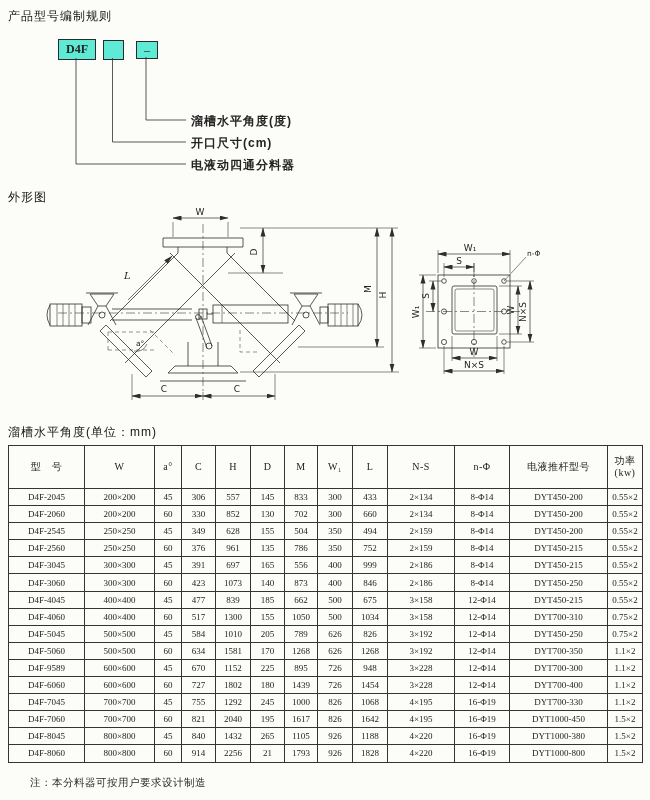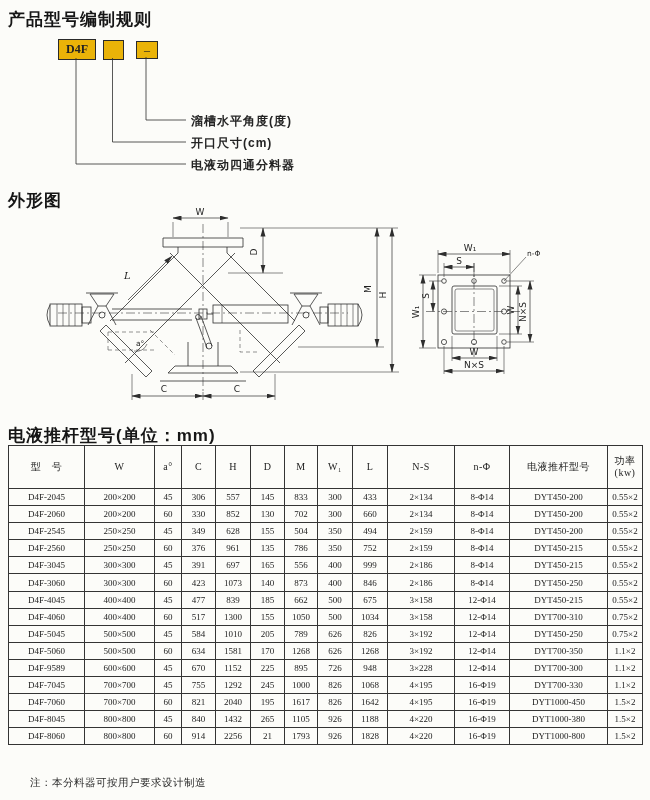--- a/index.html
+++ b/index.html
@@ -4,24 +4,24 @@
 <style>
   html,body{margin:0;padding:0;}
   body{
     width:650px;height:800px;position:relative;overflow:hidden;
     background:#fcfcf9;color:#1b1b1b;
     font-family:"Liberation Serif","DejaVu Serif",serif;
   }
   .abs{position:absolute;}
   .sec-title{
     font-family:"Liberation Sans","DejaVu Sans",sans-serif;
-    font-weight:bold;font-size:17px;color:#161616;letter-spacing:1px;
+    font-weight:normal;font-size:12px;color:#161616;letter-spacing:1px;
   }
   .code-box{
-    position:absolute;border:1.5px solid #2a2a2a;background:#eab308;
+    position:absolute;border:1.5px solid #2a2a2a;background:#5eead4;
     display:flex;align-items:center;justify-content:center;
     font-family:"Liberation Serif","DejaVu Serif",serif;
     font-size:12px;font-weight:bold;color:#222;
   }
   .code-label{
     position:absolute;font-size:12px;font-weight:bold;color:#242424;
     font-family:"Liberation Sans","DejaVu Sans",sans-serif;letter-spacing:1px;
   }
   svg .ln{stroke:#2e2e2e;stroke-width:0.8;fill:none;}
   svg .lnthin{stroke:#3a3a3a;stroke-width:0.6;fill:none;}
@@ -253,21 +253,21 @@
     <line class="dim" x1="452" y1="358" x2="497" y2="358" marker-start="url(#mB)" marker-end="url(#mA)"></line>
     <text x="474" y="355" text-anchor="middle">W</text>
 
     <line class="lnthin" x1="444" y1="346" x2="444" y2="374"></line>
     <line class="lnthin" x1="504" y1="346" x2="504" y2="374"></line>
     <line class="dim" x1="444" y1="371" x2="504" y2="371" marker-start="url(#mB)" marker-end="url(#mA)"></line>
     <text x="474" y="368" text-anchor="middle">N×S</text>
   </g>
 </svg>
 
-<div class="abs sec-title" style="left:8px;top:424px;">电液推杆型号(单位：mm)</div>
+<div class="abs sec-title" style="left:8px;top:424px;">溜槽水平角度(单位：mm)</div>
 
 <table class="params">
   <colgroup>
     <col style="width:76px">
       <col style="width:70px">
       <col style="width:27px">
     <col style="width:34px">
       <col style="width:35px">
       <col style="width:34px">
     <col style="width:33px">
@@ -456,20 +456,35 @@
         <td>225</td>
         <td>895</td>
         <td>726</td>
         <td>948</td>
         <td>3×228</td>
         <td>12-Φ14</td>
         <td>DYT700-300</td>
         <td>1.1×2</td>
       </tr>
       <tr>
+        <td>D4F-6060</td>
+        <td>600×600</td>
+        <td>60</td>
+        <td>727</td>
+        <td>1802</td>
+        <td>180</td>
+        <td>1439</td>
+        <td>726</td>
+        <td>1454</td>
+        <td>3×228</td>
+        <td>12-Φ14</td>
+        <td>DYT700-400</td>
+        <td>1.1×2</td>
+      </tr>
+      <tr>
         <td>D4F-7045</td>
         <td>700×700</td>
         <td>45</td>
         <td>755</td>
         <td>1292</td>
         <td>245</td>
         <td>1000</td>
         <td>826</td>
         <td>1068</td>
         <td>4×195</td>

